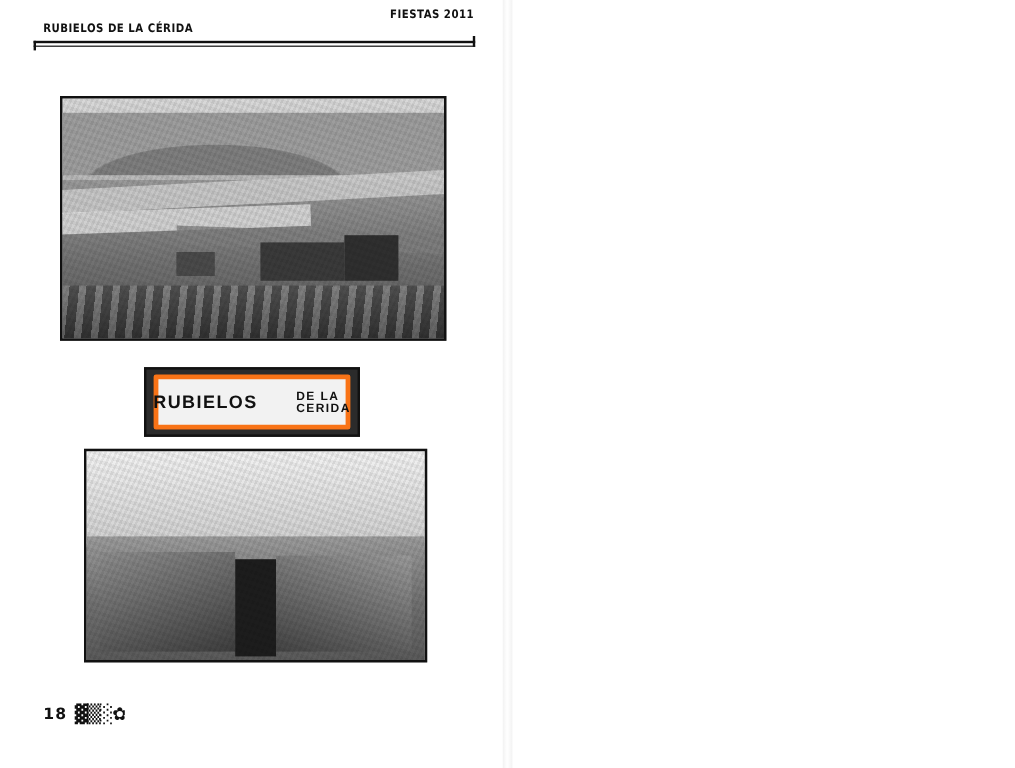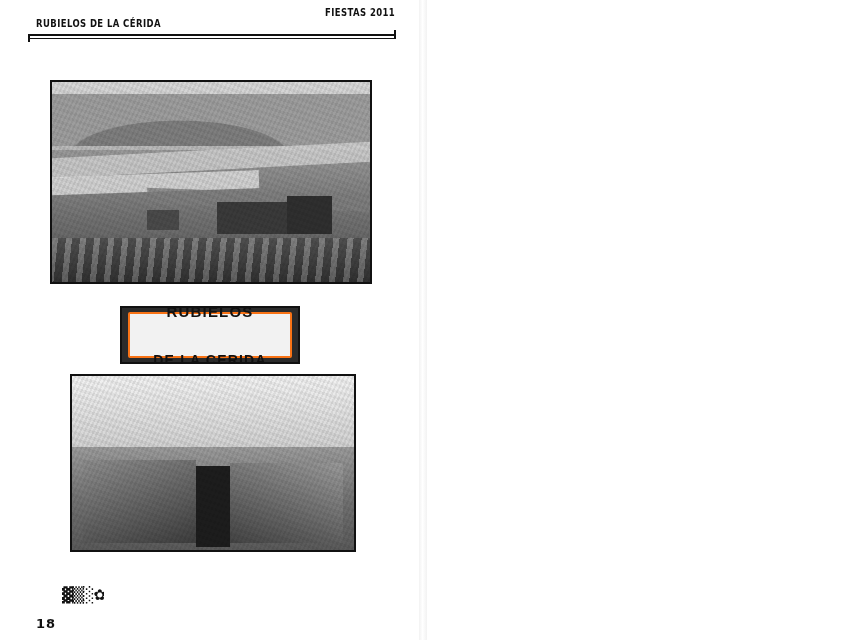--- a/index.html
+++ b/index.html
@@ -102,40 +102,40 @@
   #photo-village .road { position:absolute; left:0; bottom:0; width:100%; height:24%; background:linear-gradient(#6a6a6a,#3d3d3d); }
   #photo-village .stripe { position:absolute; left:0; bottom:0; width:100%; height:22%;
       background:repeating-linear-gradient(96deg, rgba(255,255,255,0.18) 0 6px, rgba(0,0,0,0.22) 6px 14px); }
 
   
   #photo-sign { left: 120px; top: 306px; width: 176px; height: 54px; border: 2px solid #111; background: #2b2b2b; }
   #photo-sign .plate {
     position: absolute;
     left: 6px; top: 4px; right: 6px; bottom: 4px;
     background: #f2f2f2;
-    border: 2px solid #f97316;
+    border: 4px solid #f97316;
     border-radius: 2px;
     display: flex;
-    flex-direction: column;
+    flex-direction: row;
     align-items: center;
     justify-content: center;
     line-height: 1.0;
     gap: 32px;
   }
   #photo-sign .l1 {
     font-family: "Liberation Sans", sans-serif;
     font-weight: bold;
     font-size: 15px;
     letter-spacing: 1.2px;
     color: #111;
   }
   #photo-sign .l2 {
     font-family: "Liberation Sans", sans-serif;
     font-weight: bold;
-    font-size: 14px;
+    font-size: 10px;
     letter-spacing: 1.2px;
     color: #111;
     margin-top: 2px;
   }
 
   
   #photo-trench { left: 70px; top: 374px; width: 282px; height: 174px; }
   #photo-trench .sky { height: 44%; background: linear-gradient(#f2f2f2, #cfcfcf); }
   #photo-trench .horizon { position:absolute; left:0; top:41%; width:100%; height:5%; background:#9a9a9a; }
   #photo-trench .ground { height: 58%; }
@@ -144,21 +144,20 @@
   #photo-trench .gap { position:absolute; left:44%; top:52%; width:12%; height:46%; background:#1d1d1d; }
 
   
   .folio {
     position: absolute;
     font-family: "DejaVu Sans", sans-serif;
     font-weight: bold;
     font-size: 13px;
     color: #111;
     letter-spacing: 1px;
-    margin-top: 28px;
   }
   #folio-left { left: 36px; top: 588px; }
   .ornament {
     position: absolute;
     top: 586px;
     width: 42px;
     height: 20px;
     font-family: "DejaVu Sans", sans-serif;
     font-size: 15px;
     letter-spacing: -1px;

